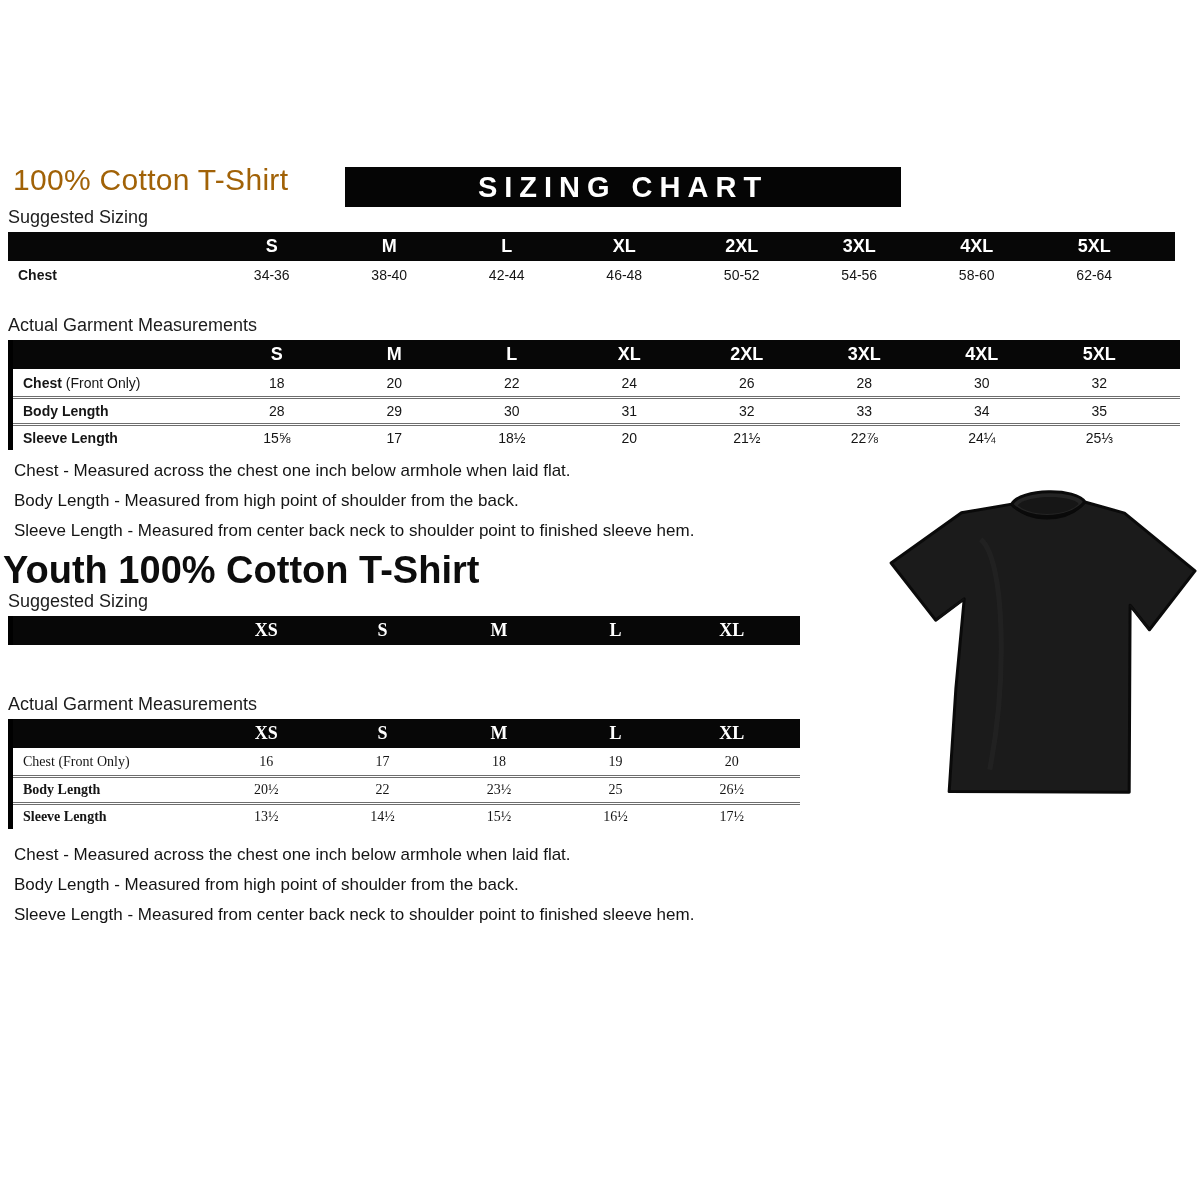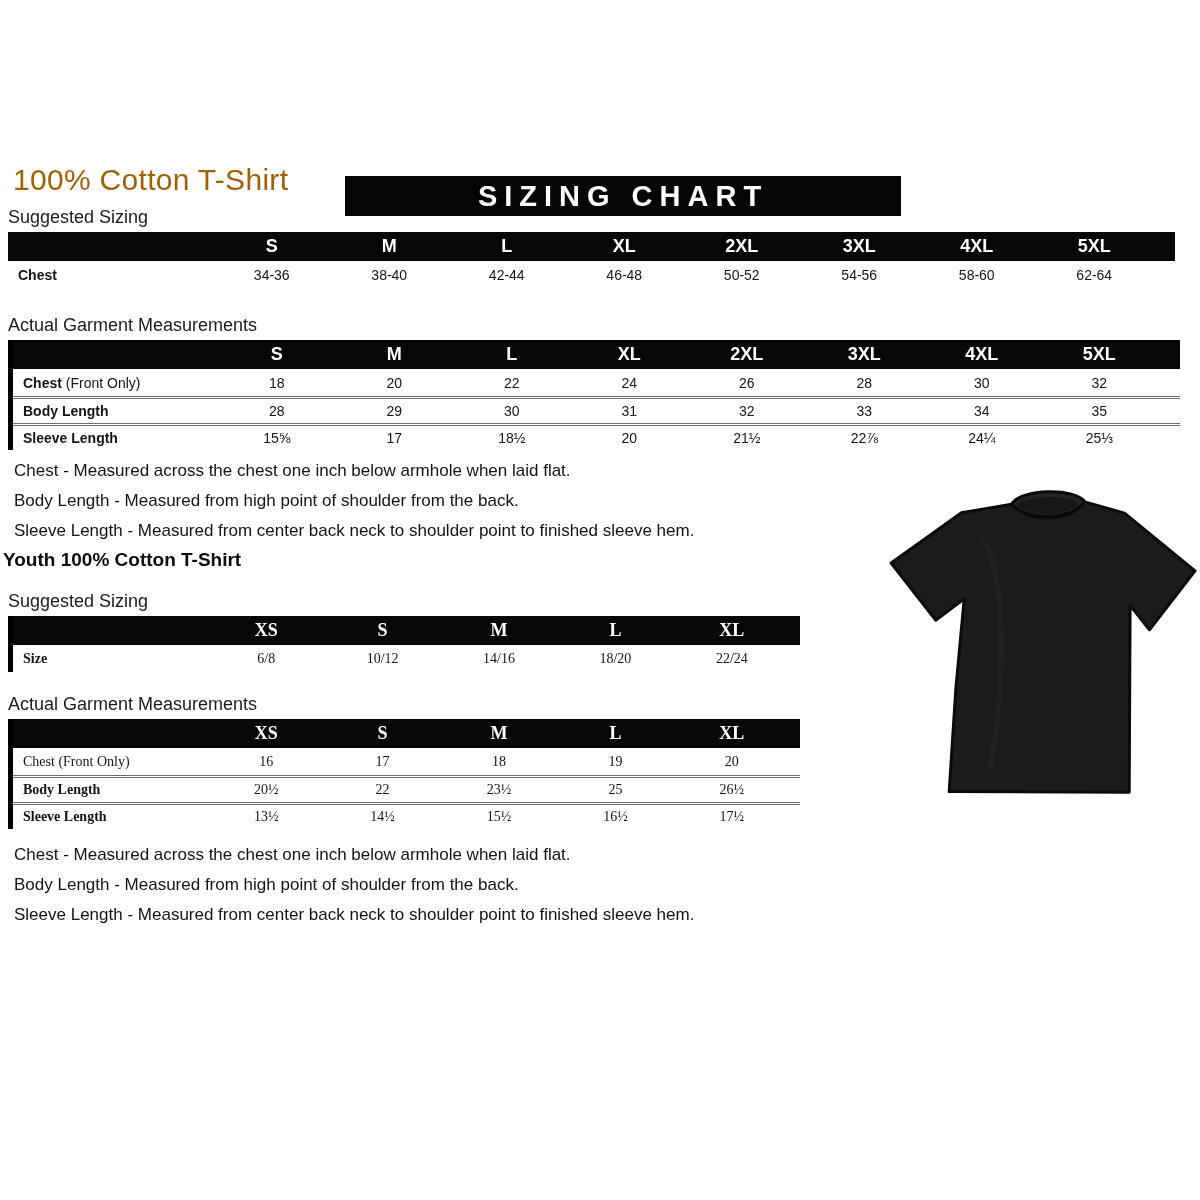--- a/index.html
+++ b/index.html
@@ -5,23 +5,23 @@
   html,body{margin:0;padding:0;}
   body{
     width:1200px;height:1200px;background:#ffffff;position:relative;
     font-family:"Liberation Sans", sans-serif;color:#111;
     -webkit-font-smoothing:antialiased;
   }
   .abs{position:absolute;}
 
   
   .main-title{left:13px;top:163px;font-size:30px;font-weight:400;letter-spacing:.3px;color:#a16207;}
-  .youth-title{left:3px;top:549px;font-size:19px;font-weight:700;color:#0d0d0d;}
+  .youth-title{left:3px;top:549px;font-size:38px;font-weight:700;color:#0d0d0d;}
   .banner{
-    left:345px;top:176px;width:556px;height:40px;background:#050505;color:#fff;
+    left:345px;top:167px;width:556px;height:40px;background:#050505;color:#fff;
     display:flex;align-items:center;justify-content:center;
     font-size:29px;font-weight:700;letter-spacing:7px;
   }
 
   
   .sec-head{font-size:18px;color:#1c1c1c;border-bottom:2px solid #4a4a4a;height:27px;box-sizing:border-box;}
   .sec-head.lightrule{border-bottom:2px solid #9a9a9a;}
 
   
   .tbl{position:absolute;left:8px;}
@@ -139,28 +139,20 @@
 
 <div class="tbl youth edge" style="top:616px;">
   <div class="hdr">
     <div class="lblcol"></div>
     <div class="col">XS</div>
     <div class="col">S</div>
     <div class="col">M</div>
     <div class="col">L</div>
     <div class="col">XL</div>
   </div>
-  <div class="row">
-    <div class="lblcol">Size</div>
-    <div class="col">6/8</div>
-    <div class="col">10/12</div>
-    <div class="col">14/16</div>
-    <div class="col">18/20</div>
-    <div class="col">22/24</div>
-  </div>
 </div>
 
 <div class="abs sec-head" style="left:8px;top:694px;width:787px;">Actual Garment Measurements</div>
 
 <div class="tbl youth edge" style="top:719px;">
   <div class="hdr">
     <div class="lblcol"></div>
     <div class="col">XS</div>
     <div class="col">S</div>
     <div class="col">M</div>

